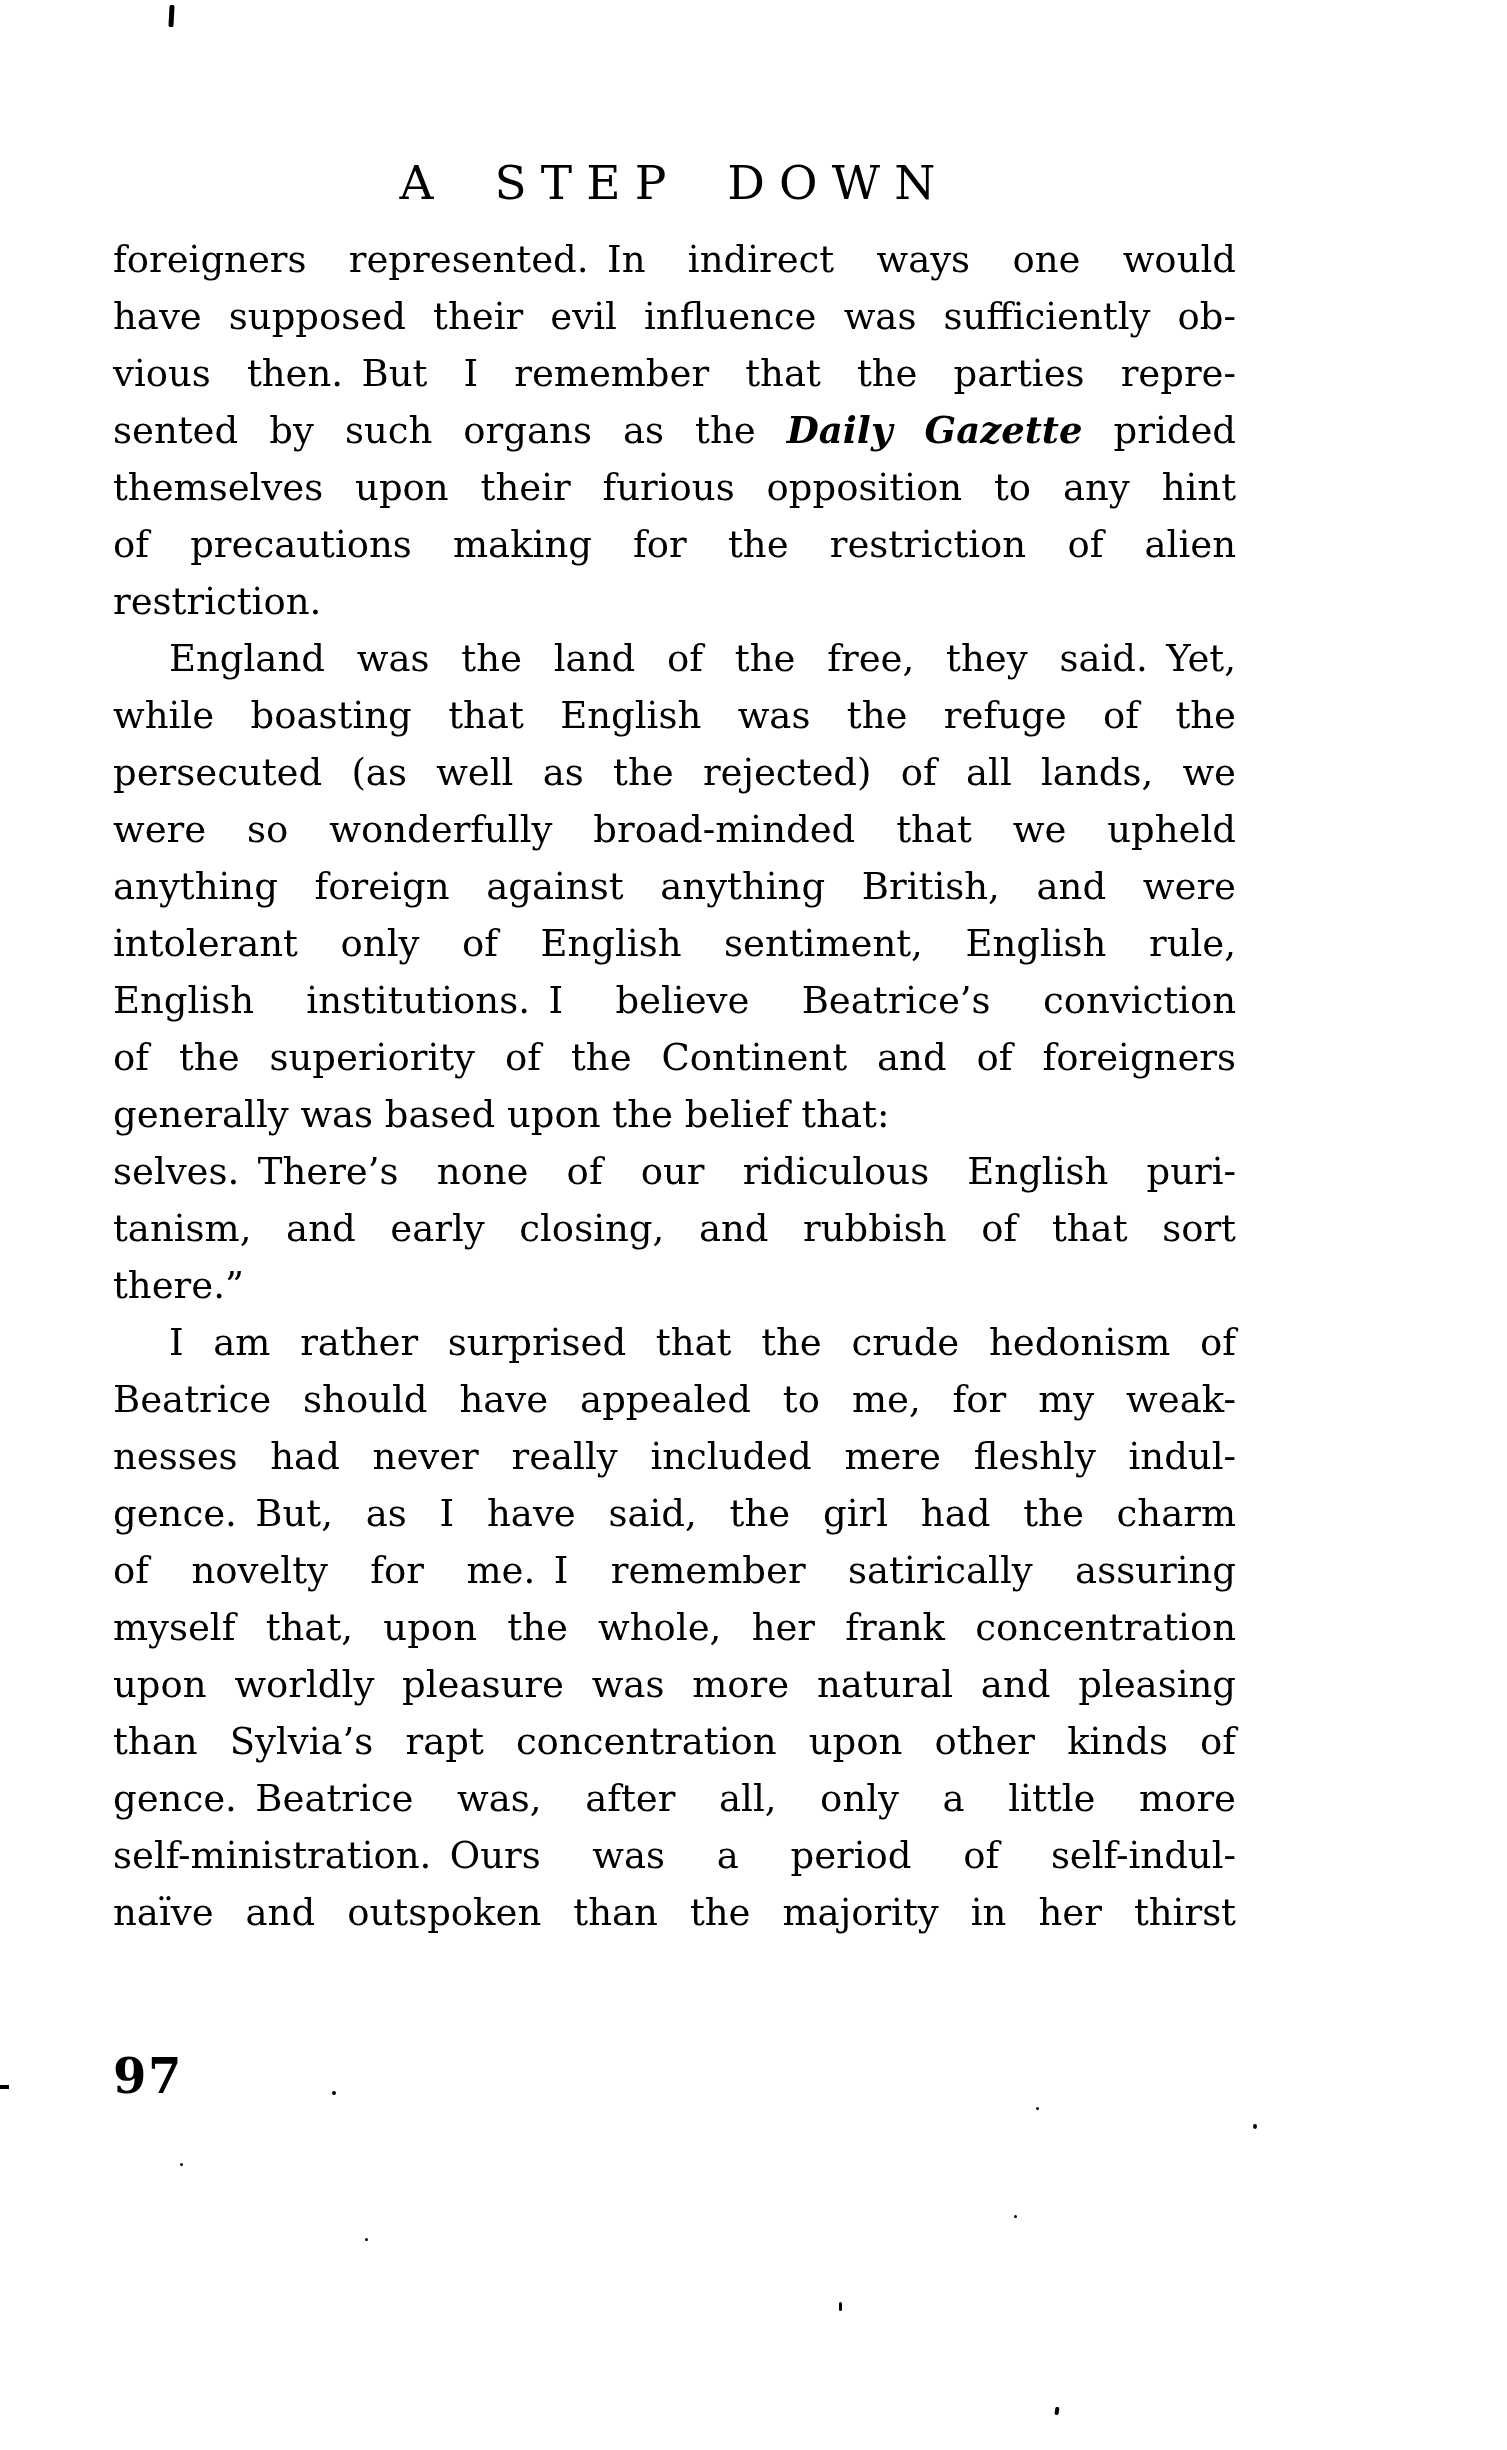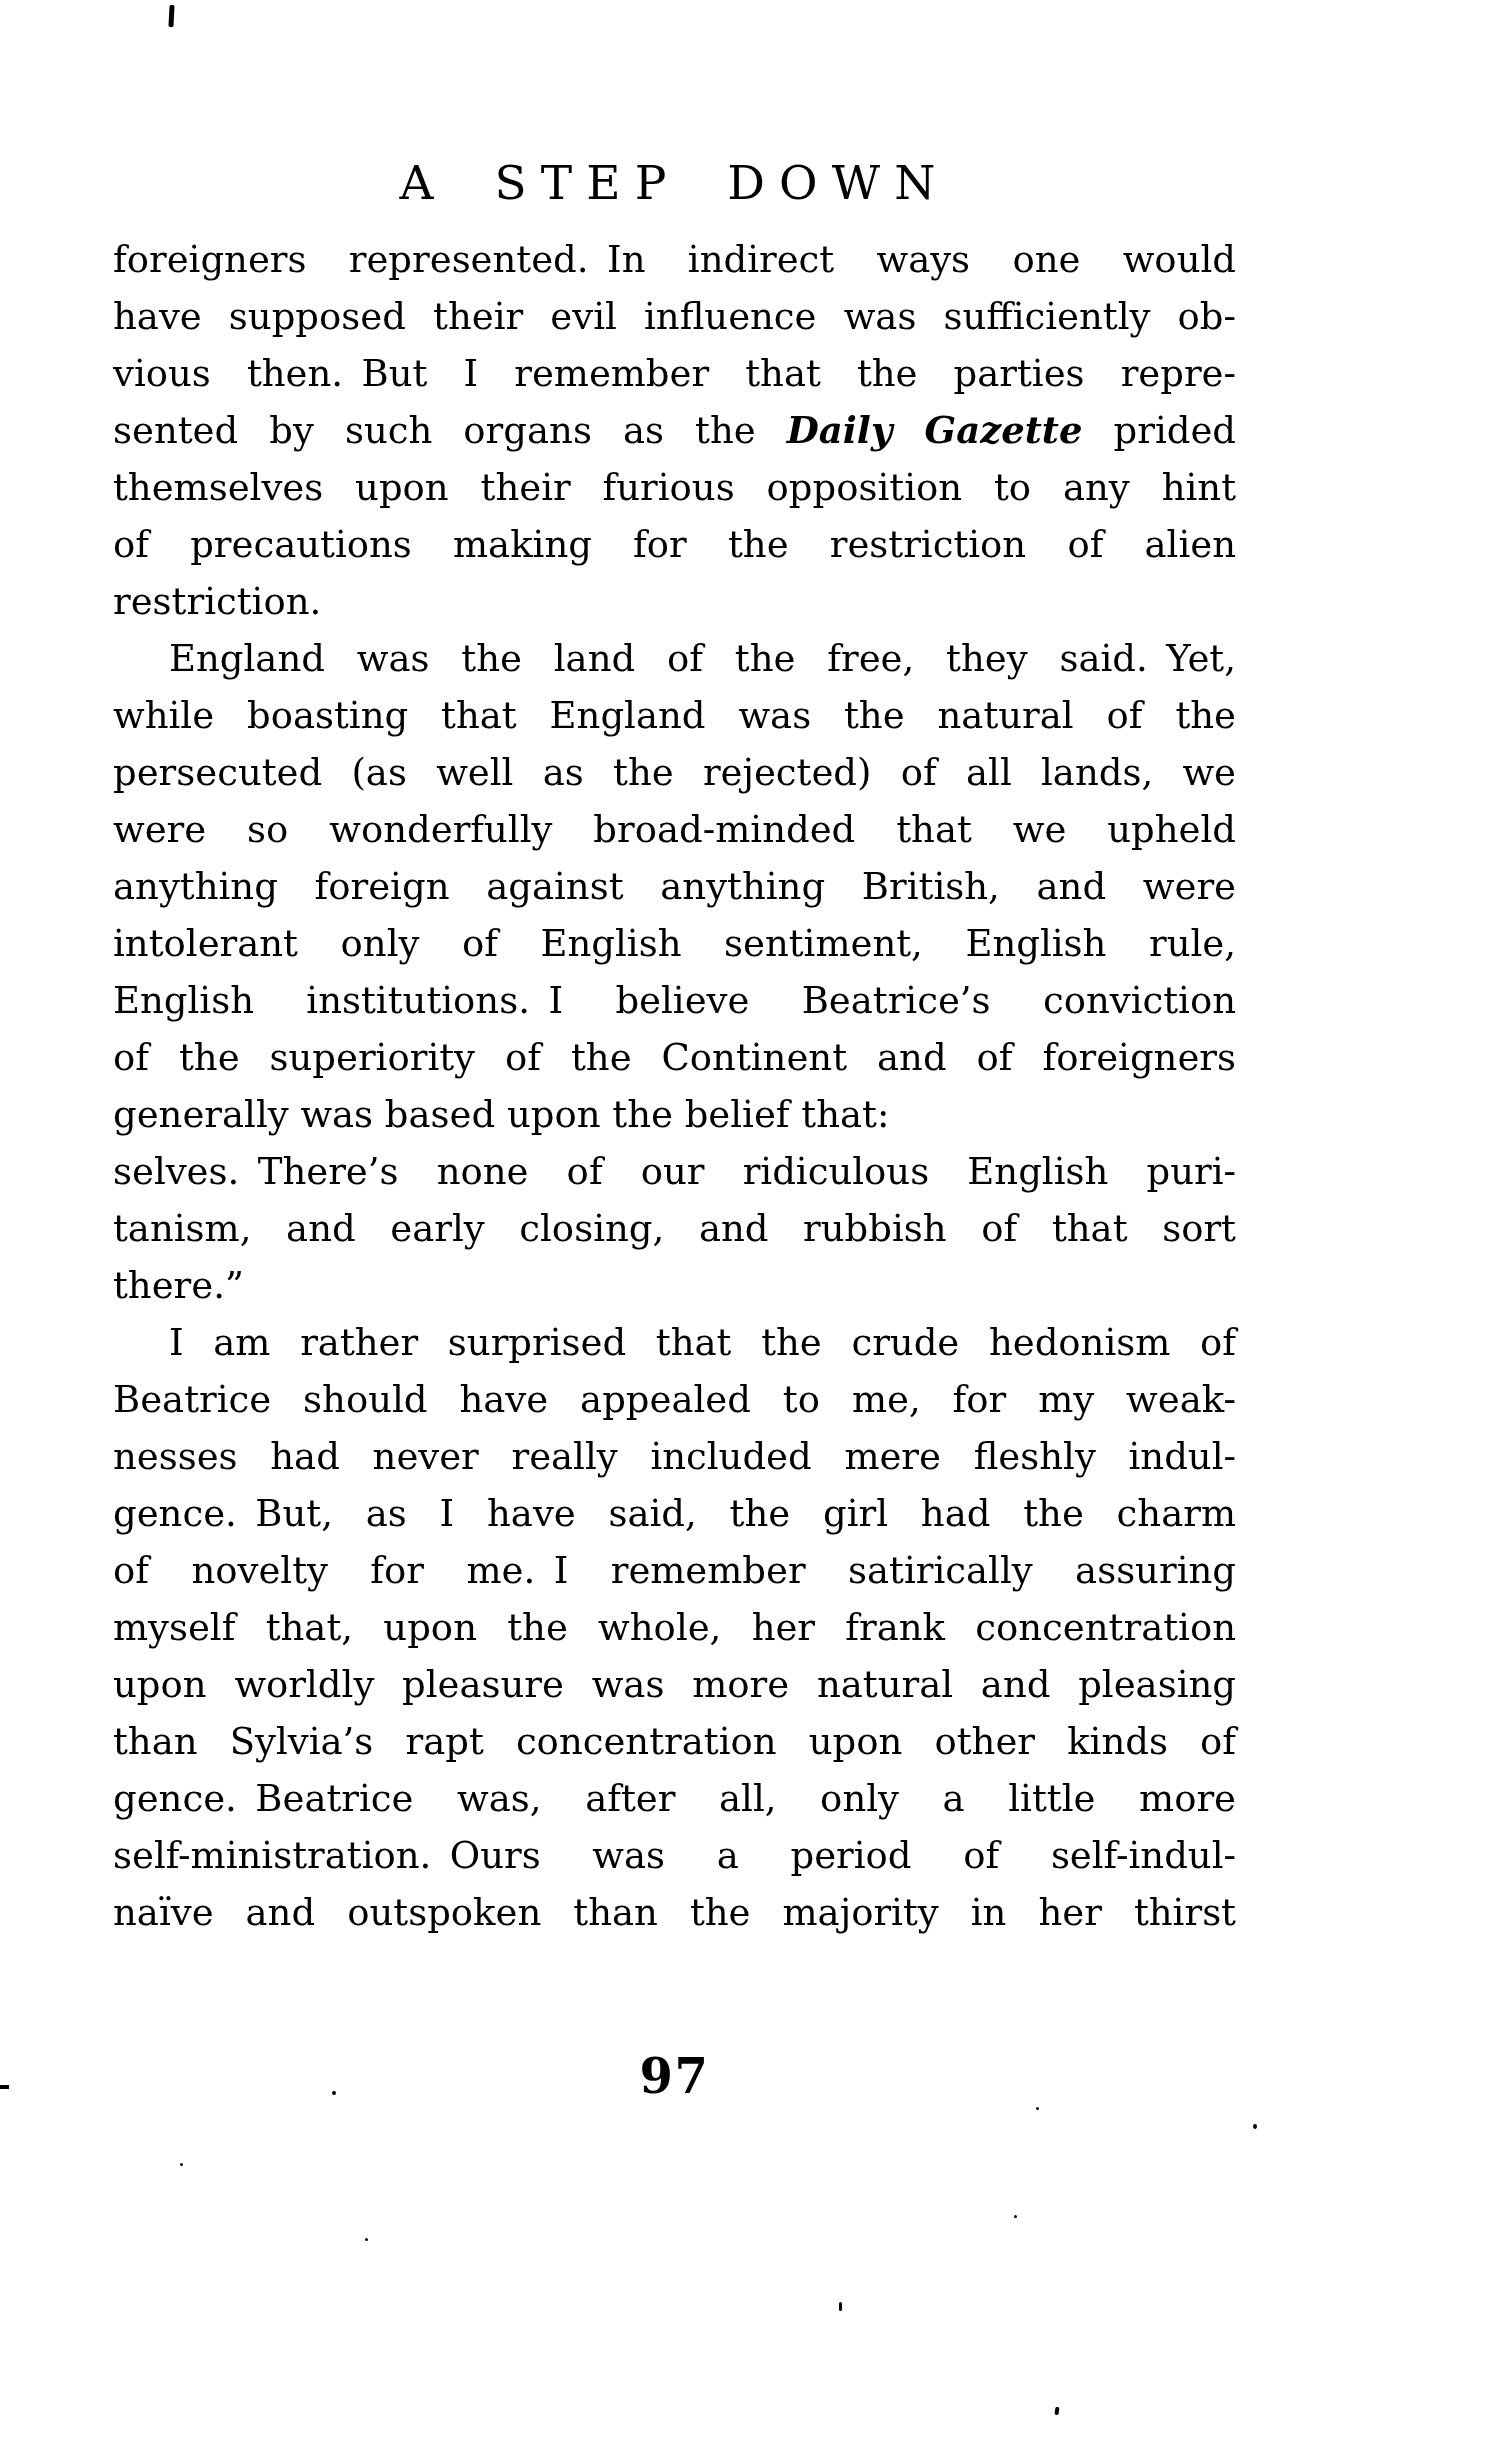--- a/index.html
+++ b/index.html
@@ -44,21 +44,21 @@
   }
   .tl.j { text-align-last: justify; }
   .tl.e { text-align-last: left; }
   .tl.ind { text-indent: 56px; }
   .it { font-style: italic; font-weight: bold; }
   .folio {
     position: absolute;
     top: 2048px;
     left: 113px;
     width: 1123px;
-    text-align: center;
+    text-align: left;
     font-size: 48px;
     font-weight: 700;
     letter-spacing: 1.7px;
   }
   .speck {
     position: absolute;
     background: #000000;
   }
 </style>
 </head>
@@ -81,21 +81,21 @@
 
   <div class="textblock">
     <div class="tl j">foreigners represented. In indirect ways one would</div>
     <div class="tl j">have supposed their evil influence was sufficiently ob-</div>
     <div class="tl j">vious then. But I remember that the parties repre-</div>
     <div class="tl j"><span>sented by such organs as the </span><span class="it">Daily Gazette</span><span> prided</span></div>
     <div class="tl j">themselves upon their furious opposition to any hint</div>
     <div class="tl j">of precautions making for the restriction of alien</div>
     <div class="tl e">restriction.</div>
     <div class="tl j ind">England was the land of the free, they said. Yet,</div>
-    <div class="tl j">while boasting that England was the natural of the</div>
+    <div class="tl j">while boasting that English was the refuge of the</div>
     <div class="tl j">persecuted (as well as the rejected) of all lands, we</div>
     <div class="tl j">were so wonderfully broad-minded that we upheld</div>
     <div class="tl j">anything foreign against anything British, and were</div>
     <div class="tl j">intolerant only of English sentiment, English rule,</div>
     <div class="tl j">English institutions. I believe Beatrice’s conviction</div>
     <div class="tl j">of the superiority of the Continent and of foreigners</div>
     <div class="tl e">generally was based upon the belief that:</div>
     <div class="tl j">selves. There’s none of our ridiculous English puri-</div>
     <div class="tl j">tanism, and early closing, and rubbish of that sort</div>
     <div class="tl e">there.”</div>

